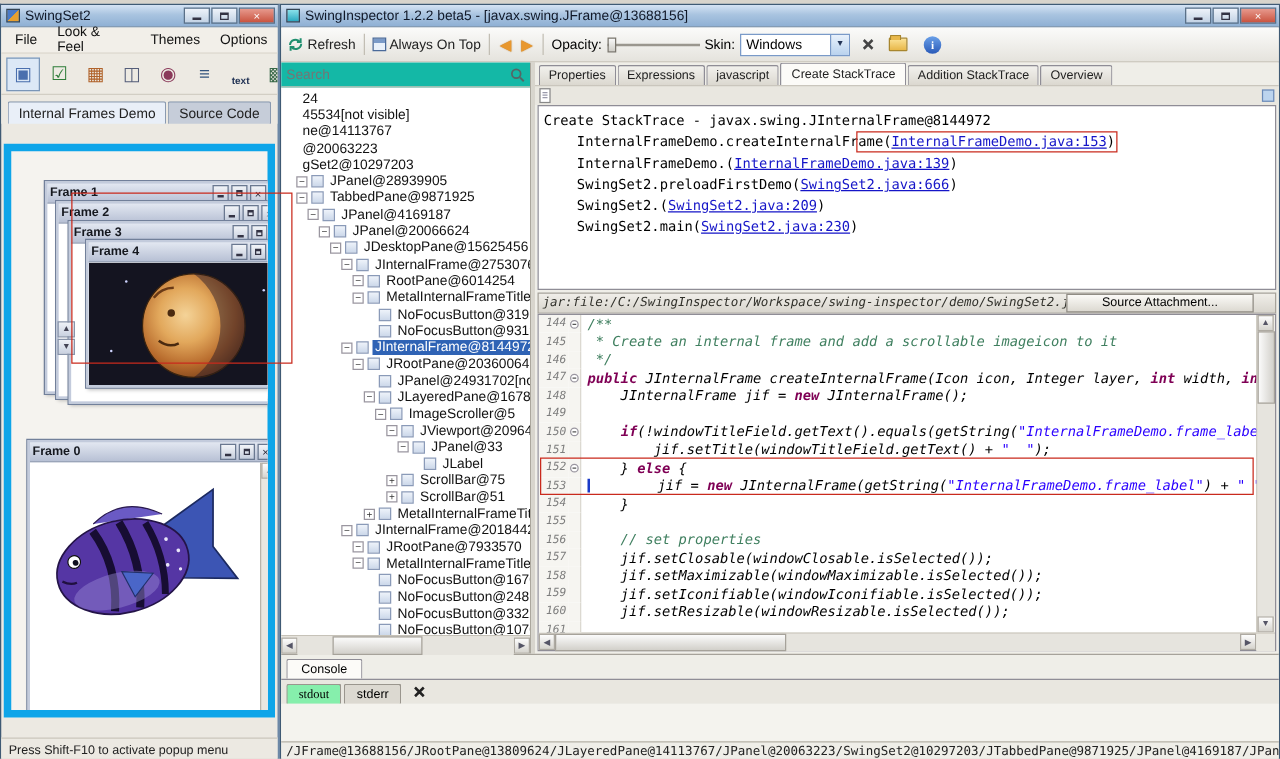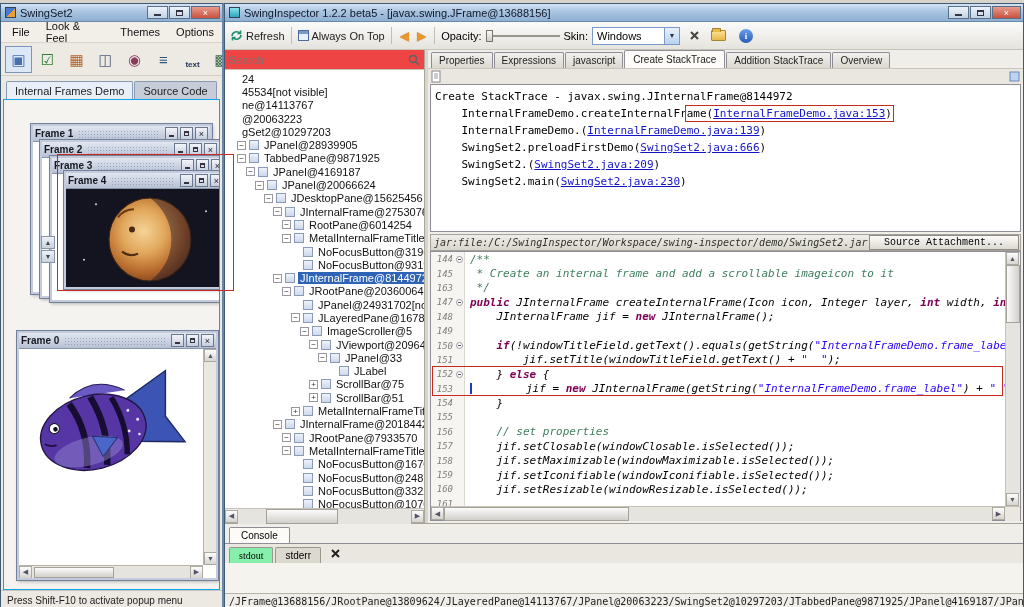--- a/index.html
+++ b/index.html
@@ -28,21 +28,21 @@
   .menubar{height:21px;flex:none;display:flex;align-items:center;background:#f2efe9;border-bottom:1px solid #d8d4ca;padding-left:3px;}
   .menu-item{padding:2px 8px;color:#111;}
   .ss-toolbar{height:33px;flex:none;display:flex;align-items:center;gap:2px;background:#edeae3;border-bottom:1px solid #d2cec4;padding-left:4px;overflow:hidden;}
   .demo-btn{width:27px;height:27px;flex:none;display:flex;align-items:center;justify-content:center;border:1px solid transparent;}
   .demo-btn.selected{border:1px solid #7a96b8;background:#dce8f6;}
   .demo-btn .glyph{font-size:15px;line-height:1;}
   .demo-btn .glyph.txt{font-size:8px;font-weight:bold;margin-top:12px;}
   .ss-tabs{height:23px;flex:none;display:flex;align-items:flex-end;gap:1px;padding-left:5px;background:#ece9e2;}
   .ss-tab{font-size:11px;padding:3px 8px 2px;border:1px solid #8a9ab0;border-bottom:none;background:#c6cdd9;color:#222;border-radius:2px 2px 0 0;}
   .ss-tab.selected{background:#e9eff8;}
-  .desktop{flex:1;margin:0 2px;border:1px solid #0ea5e9;background:#f5f3ef;position:relative;overflow:hidden;}
+  .desktop{flex:1;margin:16px 2px;border:6px solid #0ea5e9;background:#f5f3ef;position:relative;overflow:hidden;}
   .ss-status{height:19px;flex:none;display:flex;align-items:center;padding-left:6px;font-size:10px;color:#222;background:#ece9e2;border-top:1px solid #cac6bc;}
 
   
   .iframe{position:absolute;display:flex;flex-direction:column;border:2px solid #c3cbdc;box-shadow:0 0 0 1px #72809a,1px 2px 3px rgba(0,0,0,.25);background:#dde2ec;}
   .ititle{height:16px;flex:none;display:flex;align-items:center;gap:2px;padding:0 2px;background:linear-gradient(#e2e7f1,#b7c0d4);border-bottom:1px solid #8894aa;}
   .ititle-text{font-size:10px;font-weight:bold;color:#15181f;white-space:nowrap;}
   .bumps{flex:1;height:8px;margin:0 3px;background-image:radial-gradient(#97a3ba 22%,transparent 24%);background-size:3px 3px;}
   .ibtn{width:13px;height:13px;flex:none;border:1px solid #6a7890;background:linear-gradient(#f2f4f8,#c6cedd);display:flex;align-items:center;justify-content:center;font-size:9px;color:#223;}
   .ibtn .g-min{width:5px;margin-top:4px;border-bottom-width:2px;}
   .ibtn .g-max{width:5px;height:5px;}
@@ -75,21 +75,21 @@
   .combo-text{flex:1;padding-left:4px;}
   .combo-arrow{width:15px;height:100%;border-left:1px solid #7a9ac8;background:linear-gradient(#e8f1fb,#b9d2ee);display:flex;align-items:center;justify-content:center;font-size:7px;color:#235;}
   .tbtn{width:20px;height:20px;display:flex;align-items:center;justify-content:center;flex:none;}
   .aot-icon{width:11px;height:11px;border:1px solid #4a6a9a;background:linear-gradient(#7a9ac8 35%,#e8f0fa 35%);}
   .folder{width:15px;height:11px;background:linear-gradient(#fbe296,#e8b84a);border:1px solid #a8862e;border-radius:1px;position:relative;}
   .folder::before{content:"";position:absolute;left:0;top:-3px;width:7px;height:3px;background:#e8b84a;border:1px solid #a8862e;border-bottom:none;border-radius:1px 1px 0 0;}
   .info-circle{width:14px;height:14px;border-radius:50%;background:linear-gradient(#6aa0e8,#2a5ab8);color:#fff;font-size:9px;font-weight:bold;display:flex;align-items:center;justify-content:center;font-family:"Liberation Serif",serif;}
 
   .insp-main{flex:1;display:flex;min-height:0;}
   .tree-panel{width:200px;flex:none;display:flex;flex-direction:column;background:#fff;border-right:1px solid #aba79d;}
-  .searchbox{height:20px;flex:none;display:flex;align-items:center;border-bottom:1px solid #c6c2b8;padding:0 4px;background:#ef4444;}
+  .searchbox{height:20px;flex:none;display:flex;align-items:center;border-bottom:1px solid #c6c2b8;padding:0 4px;background:#14b8a6;}
   .searchbox input{flex:1;border:none;outline:none;font-size:11px;font-family:inherit;color:#333;background:transparent;}
   .tree{flex:1;overflow:hidden;padding-top:2px;font-size:11px;}
   .tree-row{height:13.3px;display:flex;align-items:center;white-space:nowrap;color:#111;}
   .handle{width:9px;height:9px;flex:none;border:1px solid #9a96a0;background:#fff;font-size:8px;line-height:7px;text-align:center;margin-right:3px;color:#333;}
   .handle.spacer{border:none;background:none;}
   .node-icon{width:10px;height:10px;flex:none;border:1px solid #8a9ab8;background:linear-gradient(#eef3fa,#ccd8ea);margin-right:3px;}
   .tree-label{padding:0 2px;}
   .tree-row.sel .tree-label{background:#2f63b5;color:#fff;}
   .tree-hscroll{height:15px;flex:none;border-top:1px solid #c6c2b8;display:flex;align-items:center;background:#efede7;}
   .tree-hscroll .sb-track{height:15px;}
@@ -106,21 +106,21 @@
     font-family:"DejaVu Sans Mono",monospace;font-size:11px;padding:5px 2px 0 4px;overflow:hidden;}
   .st-line{height:17px;white-space:pre;}
   .tk-p{color:#000;}
   .tk-link{color:#1515c8;text-decoration:underline;}
   .tk-k{color:#7f0055;font-weight:bold;}
   .tk-s{color:#2a00ff;}
   .tk-c{color:#3f7f5f;}
   .mark-box{outline:1px solid #c92a1d;outline-offset:1px;}
   .source-bar{height:17px;flex:none;margin:2px 2px 0;display:flex;align-items:center;border:1px solid #a6a29a;background:linear-gradient(#f0eee9,#d8d5cd);}
   .src-path{flex:1;font-family:"DejaVu Sans Mono",monospace;font-style:italic;font-size:10px;color:#30302a;padding-left:3px;white-space:nowrap;overflow:hidden;}
-  .src-btn{width:150px;height:15px;flex:none;font-size:10px;font-family:Liberation Mono, monospace;border:1px solid #908c84;background:linear-gradient(#fbfaf7,#dcd9d1);margin-right:1px;}
+  .src-btn{width:150px;height:15px;flex:none;font-size:10px;font-family:Liberation Sans, sans-serif;border:1px solid #908c84;background:linear-gradient(#fbfaf7,#dcd9d1);margin-right:17px;}
   .code-editor{flex:1;margin:0 2px 2px;border:1px solid #8f8d96;display:flex;flex-direction:column;min-height:0;background:#fff;}
   .code-top{flex:1;display:flex;min-height:0;}
   .code-viewport{flex:1;position:relative;overflow:hidden;font-family:"DejaVu Sans Mono",monospace;font-size:11px;font-style:italic;}
   .code-row{display:flex;height:14.4px;align-items:stretch;}
   .ln{width:24px;flex:none;text-align:right;font-size:9px;color:#7e7e7e;background:#f6f5f1;display:flex;align-items:center;justify-content:flex-end;padding-right:2px;}
   .fold-col{width:10px;flex:none;background:#f6f5f1;border-right:1px solid #dcd9d1;display:flex;align-items:center;justify-content:center;}
   .fold-dot{width:7px;height:7px;border:1px solid #9a96a0;border-radius:50%;background:#fff;position:relative;}
   .fold-dot::after{content:"";position:absolute;left:1px;right:1px;top:2px;border-top:1px solid #555;}
   .code-text{flex:1;white-space:pre;padding-left:5px;display:flex;align-items:center;}
   .caret{display:inline-block;width:2px;height:11px;background:#1a3ac8;margin-right:1px;flex:none;}
@@ -621,21 +621,21 @@
                       <span class="fold-dot"></span>
                     </span>
                     <span class="code-text"><span class="tk-c">/**</span></span>
                   </div>
                   <div class="code-row">
                     <span class="ln">145</span>
                     <span class="fold-col"></span>
                     <span class="code-text"><span class="tk-c"> * Create an internal frame and add a scrollable imageicon to it</span></span>
                   </div>
                   <div class="code-row">
-                    <span class="ln">163</span>
+                    <span class="ln">146</span>
                     <span class="fold-col"></span>
                     <span class="code-text"><span class="tk-c"> */</span></span>
                   </div>
                   <div class="code-row">
                     <span class="ln">147</span>
                     <span class="fold-col">
                       <span class="fold-dot"></span>
                     </span>
                     <span class="code-text"><span class="tk-k">public </span><span class="tk-p">JInternalFrame createInternalFrame(Icon icon, Integer layer, </span><span class="tk-k">int</span><span class="tk-p"> width, </span><span class="tk-k">in</span></span>
                   </div>

